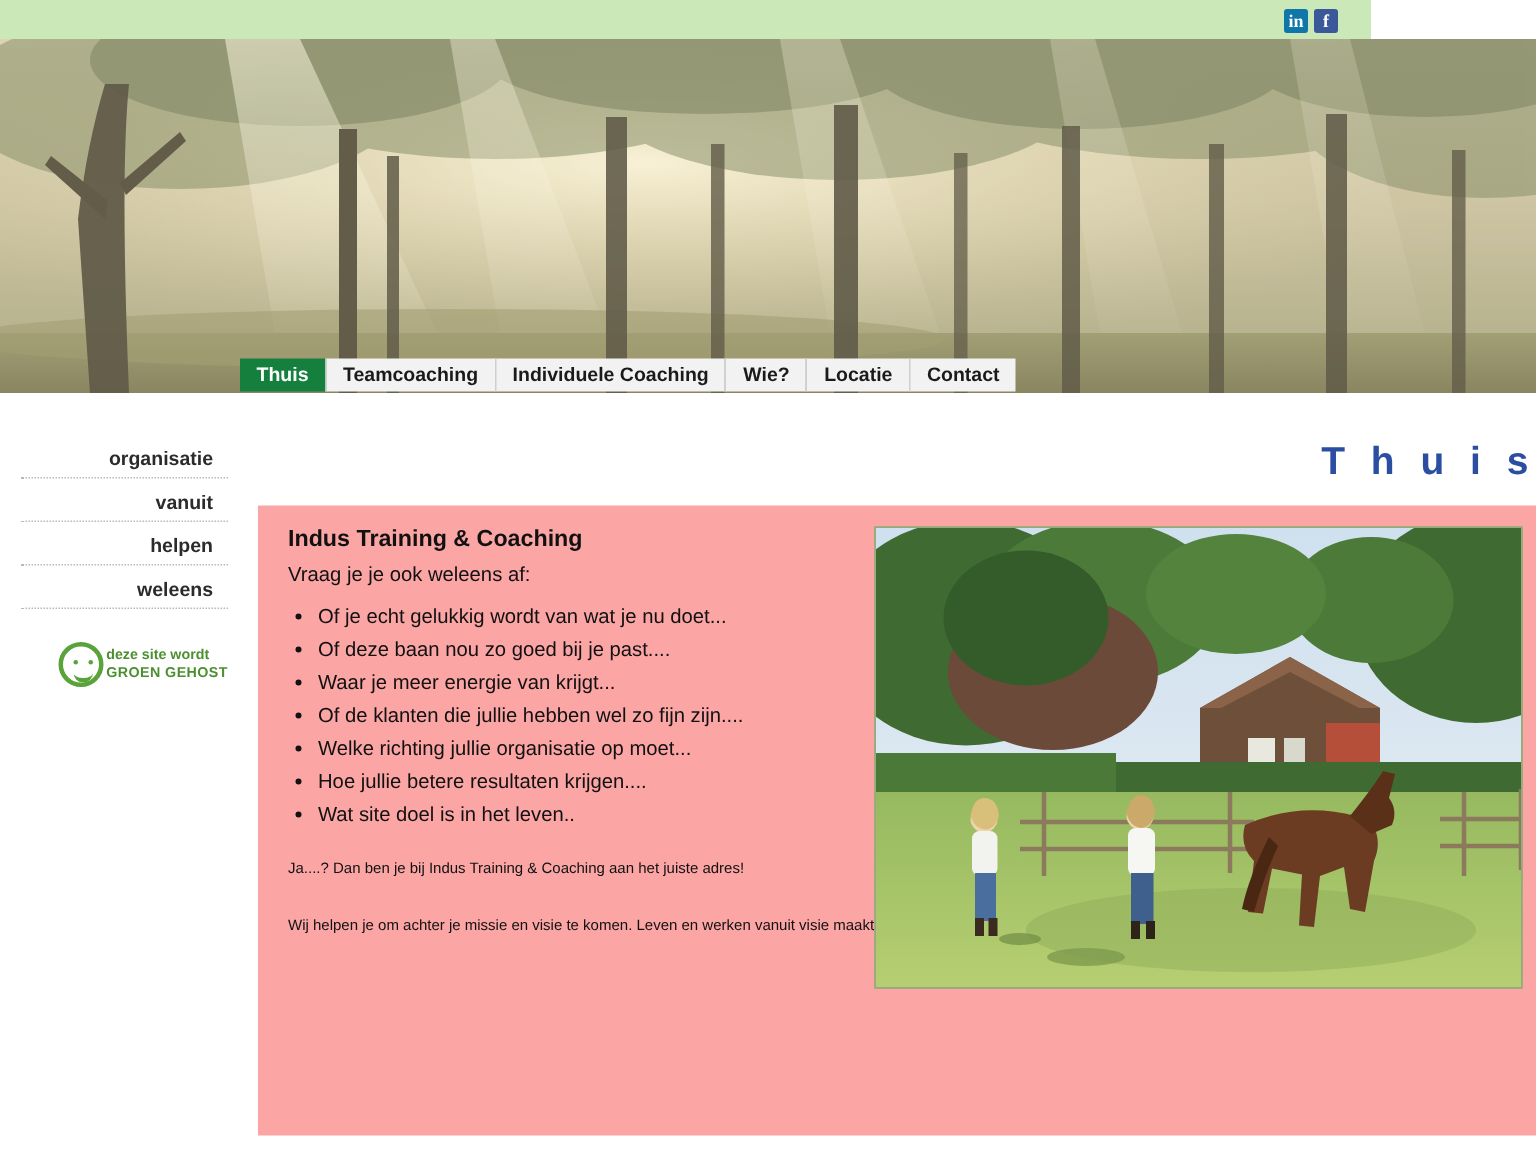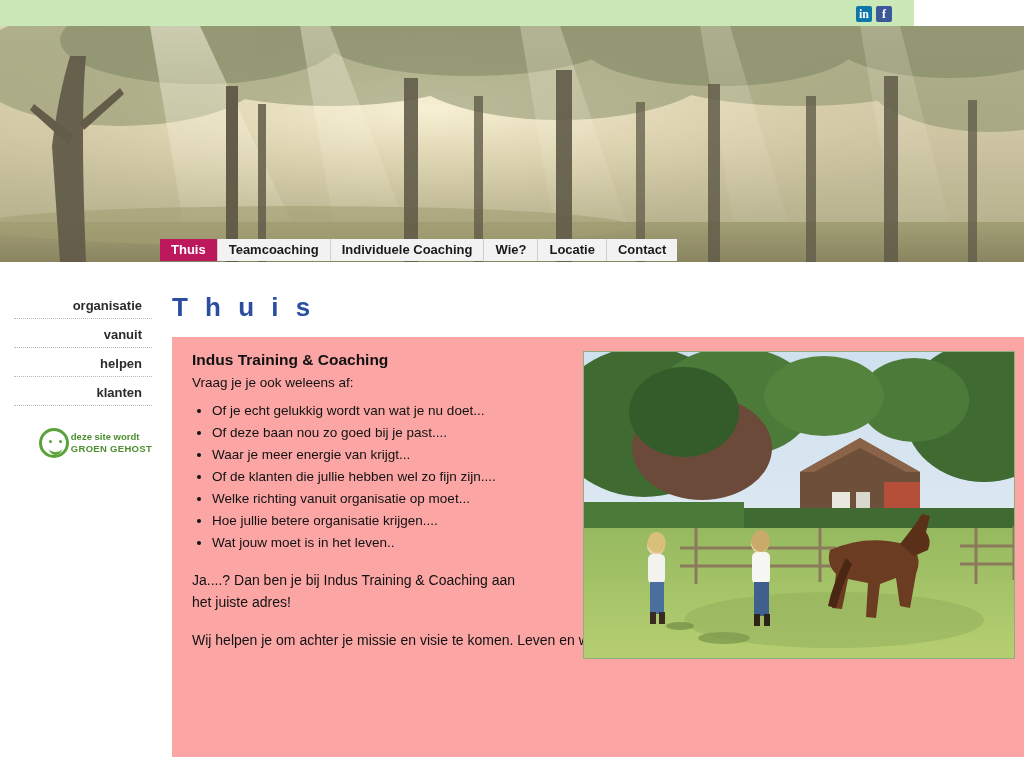--- a/index.html
+++ b/index.html
@@ -52,21 +52,21 @@
     padding: 3px 11px 4px 11px;
     background: #f2f2f2;
     color: #1a1a1a;
     border-left: 1px solid #cfcfcf;
     line-height: 15px;
     white-space: nowrap;
     cursor: pointer;
   }
   .nav .item:first-child { border-left: none; }
   .nav .item.active {
-    background: #be185d; color: #ffffff;
+    background: #15803d; color: #ffffff;
   }
 
   
   .page {
     position: absolute; top: 262px; left: 0; width: 1024px; height: 506px;
     background: #ffffff;
   }
 
   
   .sidebar {
@@ -103,38 +103,39 @@
     text-align: left;
   }
   .badge .btxt .l2 { letter-spacing: .3px; }
 
   
   .main { position: absolute; left: 160px; top: 0; width: 864px; }
   .title {
     font-size: 26px; color: #2b4ea2; font-weight: bold;
     letter-spacing: 5px; padding: 30px 0 14px 12px;
     font-family: "Liberation Sans", sans-serif;
+    text-align: right;
   }
   .panel {
     margin-left: 12px; width: 861px;
     background: #fca5a5;
     padding: 14px 18px 10px 20px;
     min-height: 420px;
     position: relative;
   }
   .panel h2 {
     margin: 0 0 4px 0; font-size: 15.5px; color: #111; font-weight: bold;
   }
   .panel .lead { font-size: 13.5px; color: #111; margin: 6px 0 10px 0; }
   .panel ul { margin: 0 0 0 2px; padding-left: 18px; }
   .panel ul li {
     font-size: 13.5px; color: #111; line-height: 21px; margin-bottom: 1px;
     max-width: 320px;
   }
-  .panel .para { font-size: 14px; color: #111; line-height: 22px; margin: 16px 0 0 0; }
+  .panel .para { font-size: 10px; color: #111; line-height: 22px; margin: 16px 0 0 0; }
   .col-left { width: 330px; }
   .photo {
     position: absolute; right: 18px; top: 14px;
     width: 432px; height: 308px;
     border: 1px solid #8fae7c;
     overflow: hidden;
     background: #7fa05f;
   }
   .photo svg { display:block; }
   .wide { width: 760px; }
@@ -231,21 +232,21 @@
   <div class="item">Locatie</div>
   <div class="item">Contact</div>
 </div>
 
 <div class="page">
 
   <div class="sidebar">
     <div class="link">organisatie</div>
     <div class="link">vanuit</div>
     <div class="link">helpen</div>
-    <div class="link">klanten</div>
+    <div class="link">weleens</div>
 
     <div class="badge">
       <div class="smiley"></div>
       <div class="btxt">
         <div class="l1">deze site wordt</div>
         <div class="l2">GROEN GEHOST</div>
       </div>
     </div>
   </div>
 
@@ -334,23 +335,23 @@
       </div>
 
       <div class="col-left">
         <h2>Indus Training &amp; Coaching</h2>
         <p class="lead">Vraag je je ook weleens af:</p>
         <ul>
           <li>Of je echt gelukkig wordt van wat je nu doet...</li>
           <li>Of deze baan nou zo goed bij je past....</li>
           <li>Waar je meer energie van krijgt...</li>
           <li>Of de klanten die jullie hebben wel zo fijn zijn....</li>
-          <li>Welke richting vanuit organisatie op moet...</li>
-          <li>Hoe jullie betere organisatie krijgen....</li>
-          <li>Wat jouw moet is in het leven..</li>
+          <li>Welke richting jullie organisatie op moet...</li>
+          <li>Hoe jullie betere resultaten krijgen....</li>
+          <li>Wat site doel is in het leven..</li>
         </ul>
         <p class="para">Ja....? Dan ben je bij Indus Training &amp; Coaching aan het juiste adres!</p>
       </div>
 
       <p class="para wide">Wij helpen je om achter je missie en visie te komen. Leven en werken vanuit visie maakt leven</p>
     </div>
   </div>
 </div>
 
 </body></html>

